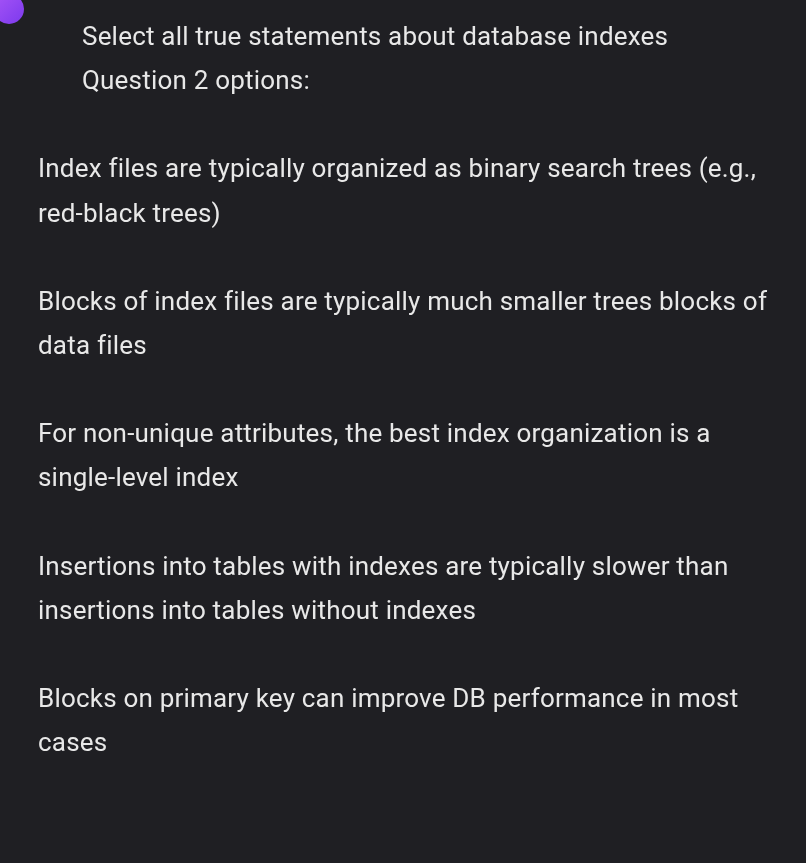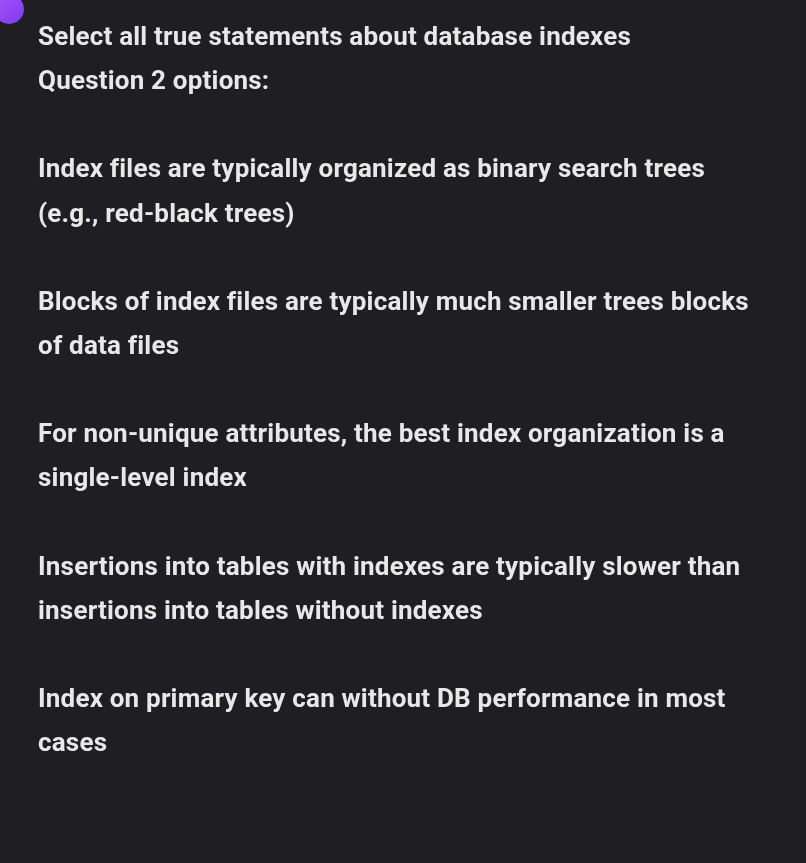--- a/index.html
+++ b/index.html
@@ -28,34 +28,35 @@
       height: 30px;
       background: linear-gradient(135deg, #a855f7, #7c3aed);
       border-radius: 50%;
     }
     .content {
       display: flex;
       flex-direction: column;
       gap: 44px;
     }
     .question-block p {
-      font-weight: 700;
+      font-weight: 400;
+      margin-left: 44px;
     }
     .option {
-      font-weight: 700;
+      font-weight: 400;
     }
   </style>
 </head>
 <body>
 
 <div class="avatar-corner"></div>
 
 <div class="content">
   <div class="question-block">
     <p>Select all true statements about database indexes</p>
     <p>Question 2 options:</p>
   </div>
   <div class="option">Index files are typically organized as binary search trees (e.g., red-black trees)</div>
   <div class="option">Blocks of index files are typically much smaller trees blocks of data files</div>
   <div class="option">For non-unique attributes, the best index organization is a single-level index</div>
   <div class="option">Insertions into tables with indexes are typically slower than insertions into tables without indexes</div>
-  <div class="option">Index on primary key can without DB performance in most cases</div>
+  <div class="option">Blocks on primary key can improve DB performance in most cases</div>
 </div>
 
 </body></html>

